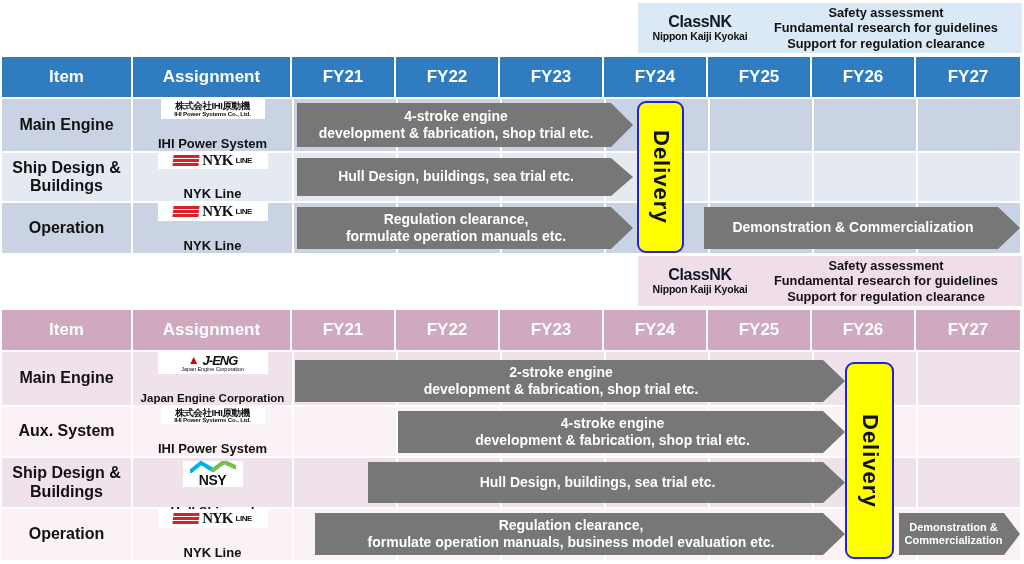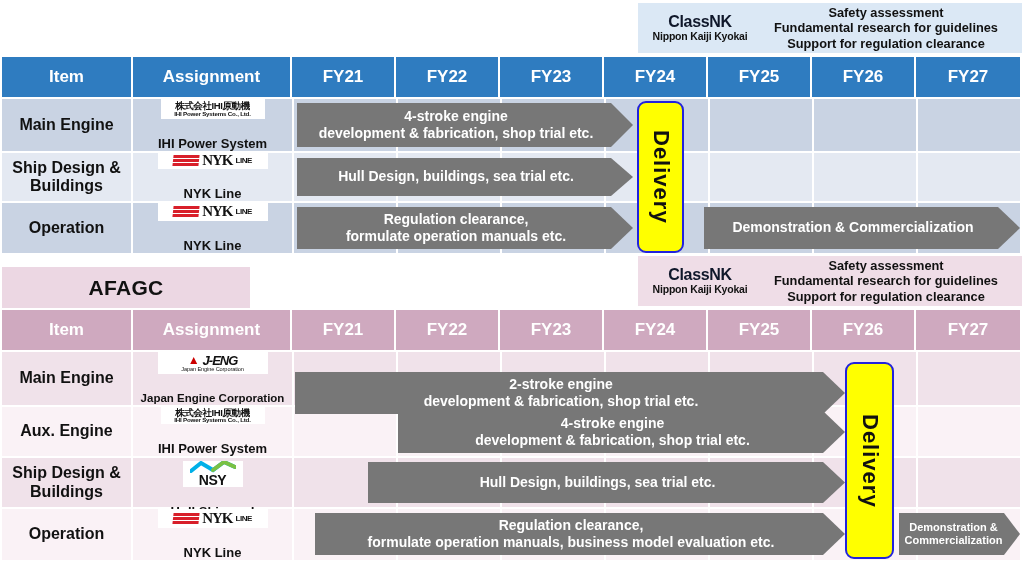--- a/index.html
+++ b/index.html
@@ -225,23 +225,20 @@
     <div class="assign-name">NYK Line</div>
   </div>
   <div class="bar" style="left:297px;top:207px;width:336px;height:42px;white-space:pre-line;">Regulation clearance,
 formulate operation manuals etc.</div>
   <div class="bar" style="left:704px;top:207px;width:316px;height:42px;">Demonstration &amp; Commercialization</div>
 
   <div class="delivery" style="left:637px;top:101px;width:43px;height:148px;">
     <span>Delivery</span>
   </div>
 
-  <div class="abs sec-title pink" style="left:2px;top:267px;width:248px;height:41px;">
-    <span>AFAGC</span>
-  </div>
 
   <div class="abs nk-note pink" style="left:638px;top:256px;width:384px;height:50px;padding:2px 6px;">
     <div class="nk-logo">
       <div class="nk-main">ClassNK</div>
       <div class="nk-sub">Nippon Kaiji Kyokai</div>
     </div>
     <div class="nk-lines">
       <div>Safety assessment</div>
       <div>Fundamental research for guidelines</div>
       <div>Support for regulation clearance</div>
@@ -299,25 +296,25 @@
   <div class="abs cell assign-cell" style="left:133px;top:352px;width:159px;height:53px;">
     <div class="logo-chip jeng-logo" style="width:110px;height:26px;">
       <div class="jeng-row">
         <span class="jeng-mark">▲</span>
         <span class="jeng-word">J-ENG</span>
       </div>
       <div class="jeng-sub">Japan Engine Corporation</div>
     </div>
     <div class="assign-name sm">Japan Engine Corporation</div>
   </div>
-  <div class="bar" style="left:295px;top:372px;width:550px;height:42px;white-space:pre-line;">2-stroke engine
+  <div class="bar" style="left:295px;top:360px;width:550px;height:42px;white-space:pre-line;">2-stroke engine
 development &amp; fabrication, shop trial etc.</div>
 
   <div class="abs cell item-cell" style="left:2px;top:407px;width:129px;height:49px;">
-    <span>Aux. Engine</span>
+    <span>Aux. System</span>
     </div>
   <div class="abs cell assign-cell" style="left:133px;top:407px;width:159px;height:49px;">
     <div class="logo-chip ihi-logo" style="width:104px;height:24px;">
       <div class="ihi-top">株式会社IHI原動機</div>
       <div class="ihi-bot">IHI Power Systems Co., Ltd.</div>
     </div>
     <div class="assign-name">IHI Power System</div>
   </div>
   <div class="bar" style="left:398px;top:411px;width:447px;height:42px;white-space:pre-line;">4-stroke engine
 development &amp; fabrication, shop trial etc.</div>

